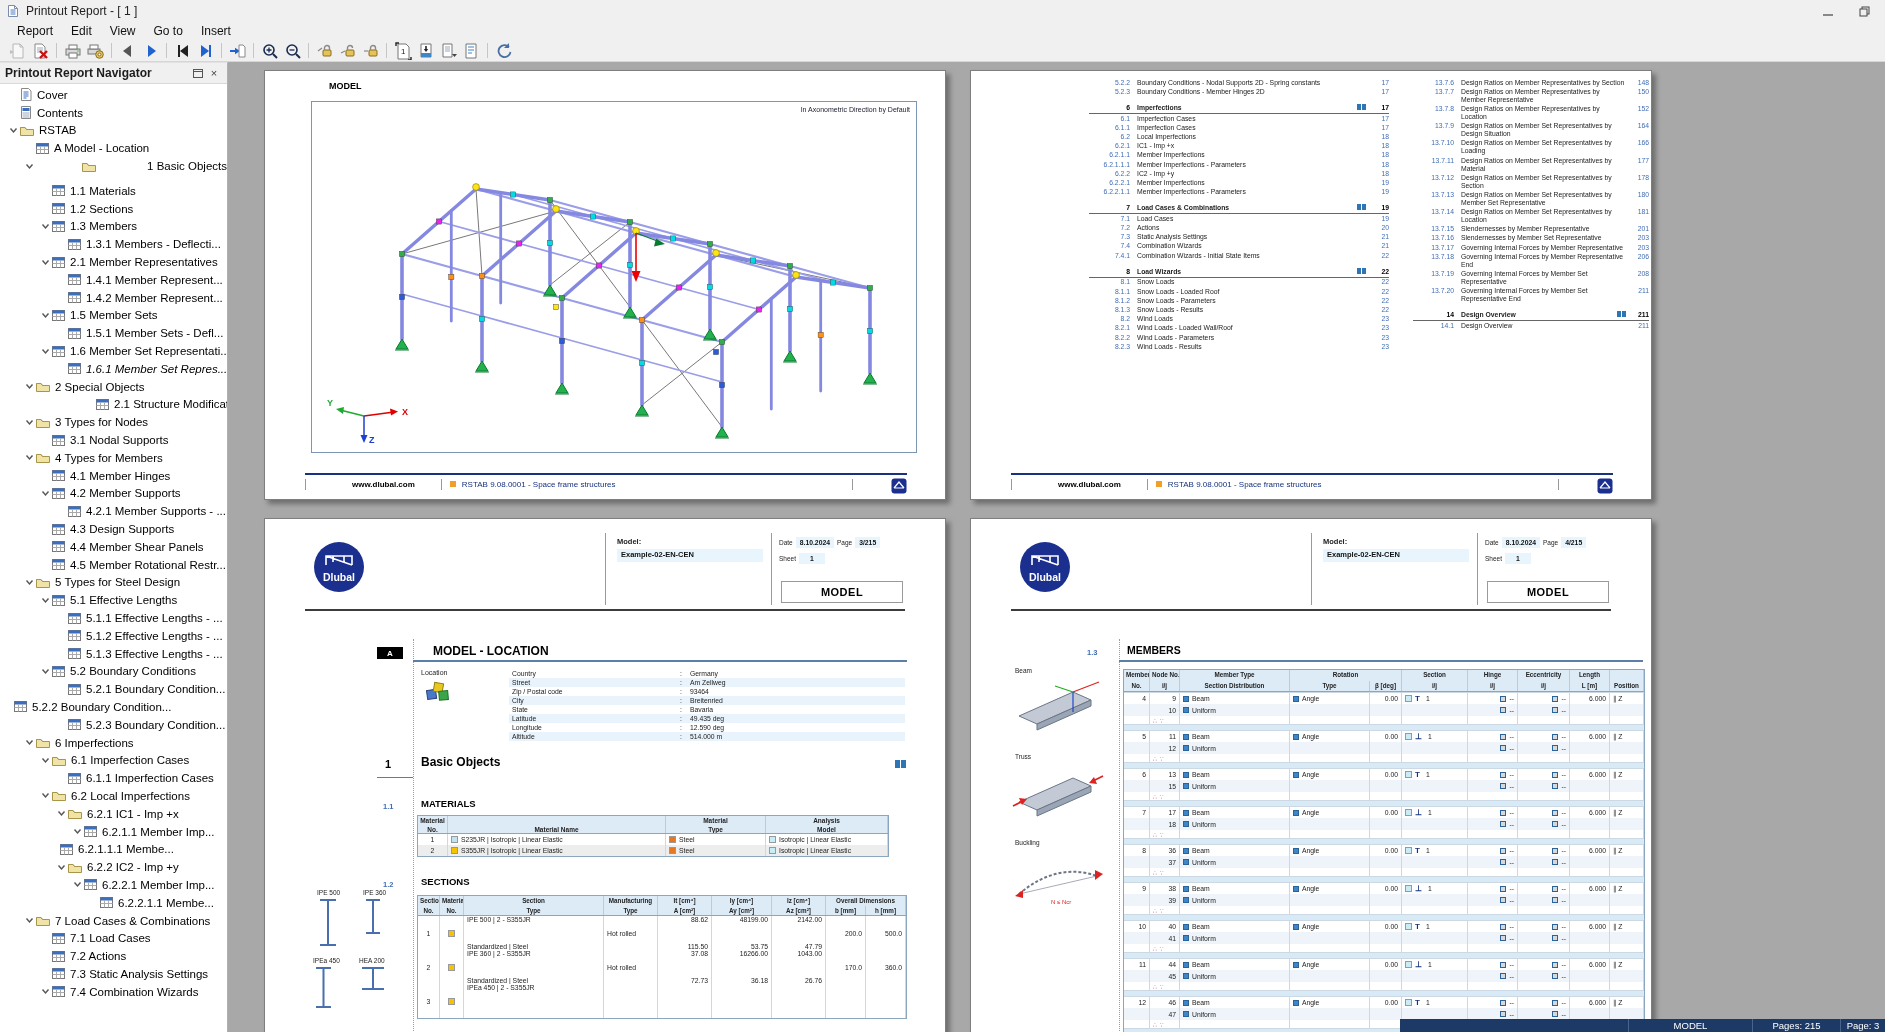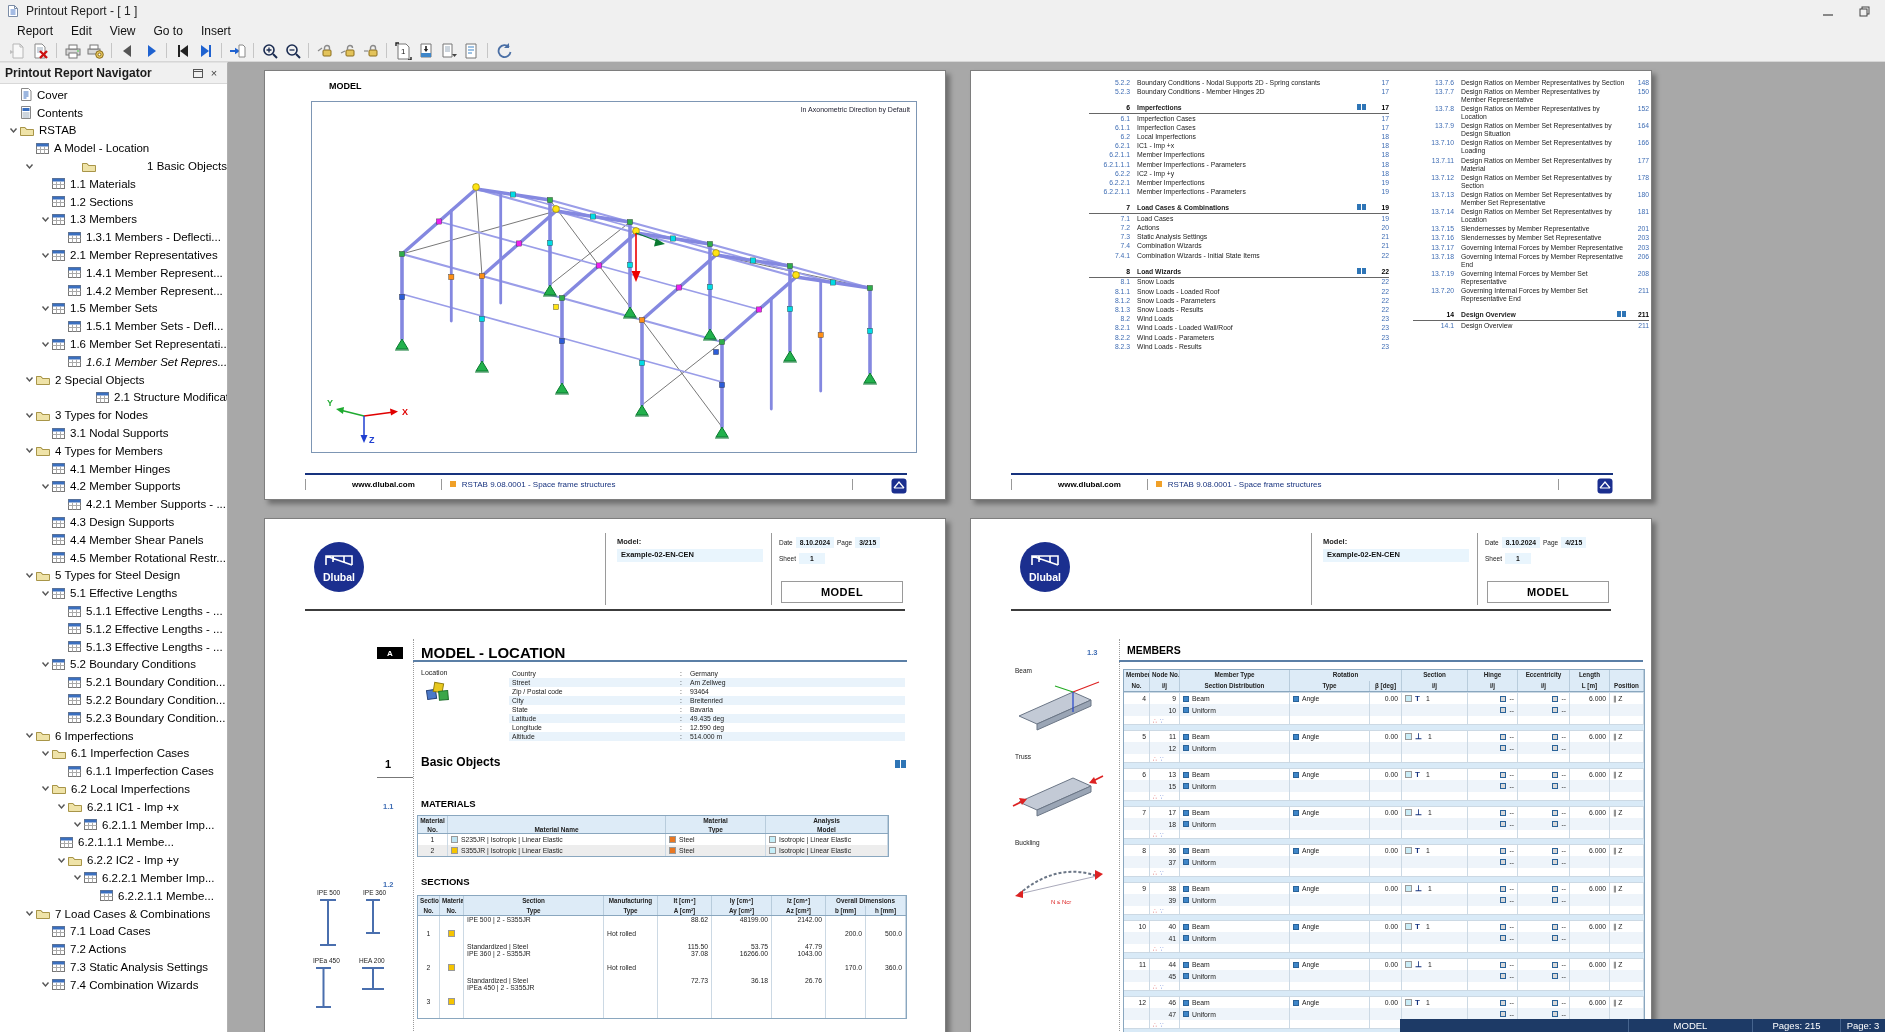--- a/index.html
+++ b/index.html
@@ -327,21 +327,21 @@
           </svg>
         </span>
         <span class="tr-icon">
           <svg width="14" height="11">
             <path d="M0.5 2.5h4.5l1.5 2h7v6h-13z" fill="#efe3a8" stroke="#a89548"></path>
             <path d="M0.5 2.5h4.5l1.5 2" fill="none" stroke="#a89548"></path>
           </svg>
         </span>
         <span>1 Basic Objects</span>
       </div>
-      <div class="tree-row" style="padding-left: 38px;">
+      <div class="tree-row" style="padding-left: 38px; margin-top: 7px;">
         <span class="tr-arrow"></span>
         <span class="tr-icon">
           <svg width="13" height="11">
             <rect x="0.5" y="0.5" width="12" height="10" fill="#fff" stroke="#777"></rect>
             <rect x="0.5" y="0.5" width="12" height="3" fill="#3a6fbf"></rect>
             <path d="M0.5 6.5h12M4.5 3.5v7M8.5 3.5v7" stroke="#aaa"></path>
           </svg>
         </span>
         <span>1.1 Materials</span>
       </div>
@@ -686,21 +686,21 @@
         <span class="tr-arrow"></span>
         <span class="tr-icon">
           <svg width="13" height="11">
             <rect x="0.5" y="0.5" width="12" height="10" fill="#fff" stroke="#777"></rect>
             <rect x="0.5" y="0.5" width="12" height="3" fill="#3a6fbf"></rect>
             <path d="M0.5 6.5h12M4.5 3.5v7M8.5 3.5v7" stroke="#aaa"></path>
           </svg>
         </span>
         <span>5.2.1 Boundary Condition...</span>
       </div>
-      <div class="tree-row" style="padding-left: 54px; text-align: right;">
+      <div class="tree-row" style=" text-align: right;">
         <span class="tr-arrow"></span>
         <span class="tr-icon">
           <svg width="13" height="11">
             <rect x="0.5" y="0.5" width="12" height="10" fill="#fff" stroke="#777"></rect>
             <rect x="0.5" y="0.5" width="12" height="3" fill="#3a6fbf"></rect>
             <path d="M0.5 6.5h12M4.5 3.5v7M8.5 3.5v7" stroke="#aaa"></path>
           </svg>
         </span>
         <span>5.2.2 Boundary Condition...</span>
       </div>
@@ -1348,21 +1348,21 @@
         </div>
         <div style="position: absolute; left: 474px; top: 22px; display: flex; align-items: center; gap: 3px; font-size: 6.5px;">
           <span>Sheet</span>
           <span class="ph-box" style="font-size: 6.8px; min-width: 26px; text-align: center;">1</span>
         </div>
         <div class="ph-model-title">MODEL</div>
       </div>
     <div class="dotline"></div>
 
     <div class="sec-tab" style="top:128px">A</div>
-    <div class="sec-title" style="left:156px;top:125px;font-size:15px">MODEL - LOCATION</div>
+    <div class="sec-title" style="left:168px;top:125px;font-size:12px">MODEL - LOCATION</div>
     <div class="sec-rule" style="left:148px;top:141px;width:494px"></div>
 
     <div style="position:absolute;left:156px;top:150px;font-size:7px;color:#222">Location</div>
     <div style="position:absolute;left:160px;top:162px">
       <svg width="26" height="22">
         <rect x="2" y="9" width="9" height="9" fill="#4a78c8" stroke="#27427a" transform="rotate(-8 6 13)"></rect>
         <rect x="9" y="2" width="9" height="9" fill="#e8c81e" stroke="#95800d" transform="rotate(10 13 6)"></rect>
         <rect x="14" y="10" width="9" height="9" fill="#3aa648" stroke="#1d6e2a" transform="rotate(-5 18 14)"></rect>
       </svg>
     </div>

